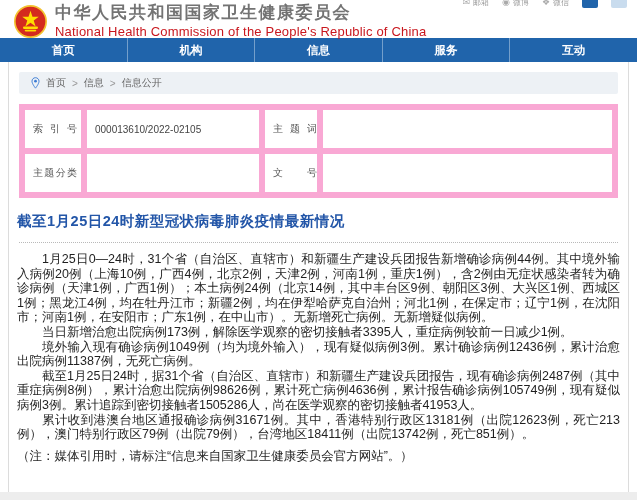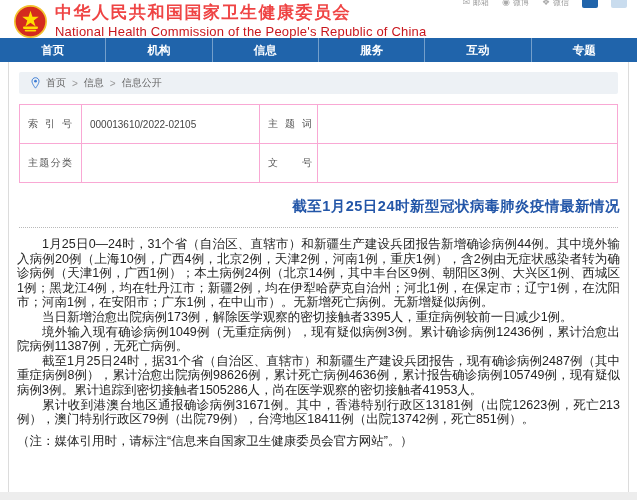--- a/index.html
+++ b/index.html
@@ -9,21 +9,21 @@
     background: #ffffff;
     position: relative;
     overflow: hidden;
   }
 
   
   .header { height: 38px; padding: 3px 14px 0 14px; position: relative; background:#fff; }
   .logo-row { display: flex; align-items: center; gap: 8px; }
   .emblem { width: 33px; height: 33px; flex: 0 0 auto; }
   .title-block { display: flex; flex-direction: column; }
-  .site-title { color: #ef4444; font-size: 17px; font-weight: bold; letter-spacing: 1.5px; line-height: 20px; }
+  .site-title { color: #737373; font-size: 17px; font-weight: bold; letter-spacing: 1.5px; line-height: 20px; }
   .site-subtitle { color: #c9171e; font-size: 13px; letter-spacing: .2px; margin-top: 1px; }
 
   .utilities { position: absolute; top: -3px; right: 10px; display: flex; align-items: center; gap: 13px; }
   .util-item { display: flex; align-items: center; gap: 3px; color: #9a9a9a; font-size: 8px; cursor: pointer; }
   .util-item .uicon { font-size: 9px; color: #aaa; line-height: 9px; }
   .util-btn { width: 16px; height: 10px; border-radius: 2px; cursor: pointer; }
   .util-btn.b1 { background: #2064ab; }
   .util-btn.b2 { background: #c9dcee; }
 
   
@@ -52,29 +52,29 @@
   .crumb { cursor: pointer; }
   .crumb-sep { color: #999; }
   .pin-icon { width: 9px; height: 12px; }
 
   
   .meta-table {
     width: calc(100% - 4px); margin: 10px 2px 0 2px;
     border-collapse: collapse; font-size: 10px; color: #333;
     table-layout: fixed;
   }
-  .meta-table td { border: 1px solid #f9a8d4; height: 18px; padding: 12px 8px; overflow: hidden; white-space: nowrap; }
+  .meta-table td { border: 6px solid #f9a8d4; height: 18px; padding: 12px 8px; overflow: hidden; white-space: nowrap; }
   td.mlabel { color: #555; width: 62px; }
   td.mlabel2 { color: #555; width: 58px; }
   td.mval1 { width: 178px; color: #444; margin-top: 32px; }
   .jlabel { display: inline-block; min-width: 44px; text-align: justify; text-align-last: justify; }
 
   
   .article-title {
-    text-align: right; color: #2356a8; font-size: 14.5px; font-weight: bold;
+    text-align: left; color: #2356a8; font-size: 14.5px; font-weight: bold;
     margin: 14px 0 11px 0; letter-spacing: .5px;
   }
   .dotted-divider { border-bottom: 1px dotted #b9b9b9; margin: 0 2px 9px 2px; }
   .article-body {
     margin: 0 0; font-family: Liberation Sans, sans-serif;
     font-size: 12.5px; color: #1f1f1f; line-height: 14.6px; text-align: justify;
   }
   .article-body p { text-indent: 2em; margin: 0; }
   .article-note { text-align: left; text-indent: 0 !important; margin-top: 7px !important; }
 </style>
@@ -113,21 +113,20 @@
     <div class="util-btn b2"></div>
   </div>
 </div>
 
 <div class="nav">
   <div class="nav-item">首页</div>
   <div class="nav-item">机构</div>
   <div class="nav-item">信息</div>
   <div class="nav-item">服务</div>
   <div class="nav-item">互动</div>
-  <div class="nav-item">专题</div>
 </div>
 
 <div class="content-wrap">
 
   <div class="breadcrumb">
     <svg class="pin-icon" viewBox="0 0 10 14">
       <path d="M5 0.8 C2.7 0.8 0.9 2.6 0.9 4.9 C0.9 8 5 13 5 13 C5 13 9.1 8 9.1 4.9 C9.1 2.6 7.3 0.8 5 0.8 Z" fill="none" stroke="#3a7bd5" stroke-width="1.1"></path>
       <circle cx="5" cy="4.9" r="1.6" fill="#3a7bd5"></circle>
     </svg>
     <span class="crumb">首页</span>
@@ -153,21 +152,21 @@
     </tr>
   </tbody>
     </table>
 
   <div class="article-title">截至1月25日24时新型冠状病毒肺炎疫情最新情况</div>
   <div class="dotted-divider"></div>
 
   <div class="article-body">
     <p>1月25日0—24时，31个省（自治区、直辖市）和新疆生产建设兵团报告新增确诊病例44例。其中境外输入病例20例（上海10例，广西4例，北京2例，天津2例，河南1例，重庆1例），含2例由无症状感染者转为确诊病例（天津1例，广西1例）；本土病例24例（北京14例，其中丰台区9例、朝阳区3例、大兴区1例、西城区1例；黑龙江4例，均在牡丹江市；新疆2例，均在伊犁哈萨克自治州；河北1例，在保定市；辽宁1例，在沈阳市；河南1例，在安阳市；广东1例，在中山市）。无新增死亡病例。无新增疑似病例。</p>
     <p>当日新增治愈出院病例173例，解除医学观察的密切接触者3395人，重症病例较前一日减少1例。</p>
-    <p>境外输入现有确诊病例1049例（无重症病例），现有疑似病例3例。累计确诊病例12436例，累计治愈出院病例11387例，无死亡病例。</p>
+    <p>境外输入现有确诊病例1049例（均为境外输入），现有疑似病例3例。累计确诊病例12436例，累计治愈出院病例11387例，无死亡病例。</p>
     <p>截至1月25日24时，据31个省（自治区、直辖市）和新疆生产建设兵团报告，现有确诊病例2487例（其中重症病例8例），累计治愈出院病例98626例，累计死亡病例4636例，累计报告确诊病例105749例，现有疑似病例3例。累计追踪到密切接触者1505286人，尚在医学观察的密切接触者41953人。</p>
     <p>累计收到港澳台地区通报确诊病例31671例。其中，香港特别行政区13181例（出院12623例，死亡213例），澳门特别行政区79例（出院79例），台湾地区18411例（出院13742例，死亡851例）。</p>
     <p class="article-note">（注：媒体引用时，请标注“信息来自国家卫生健康委员会官方网站”。）</p>
   </div>
 
 </div>
 
 <div class="bottom-strip"></div>
 
 </body></html>

